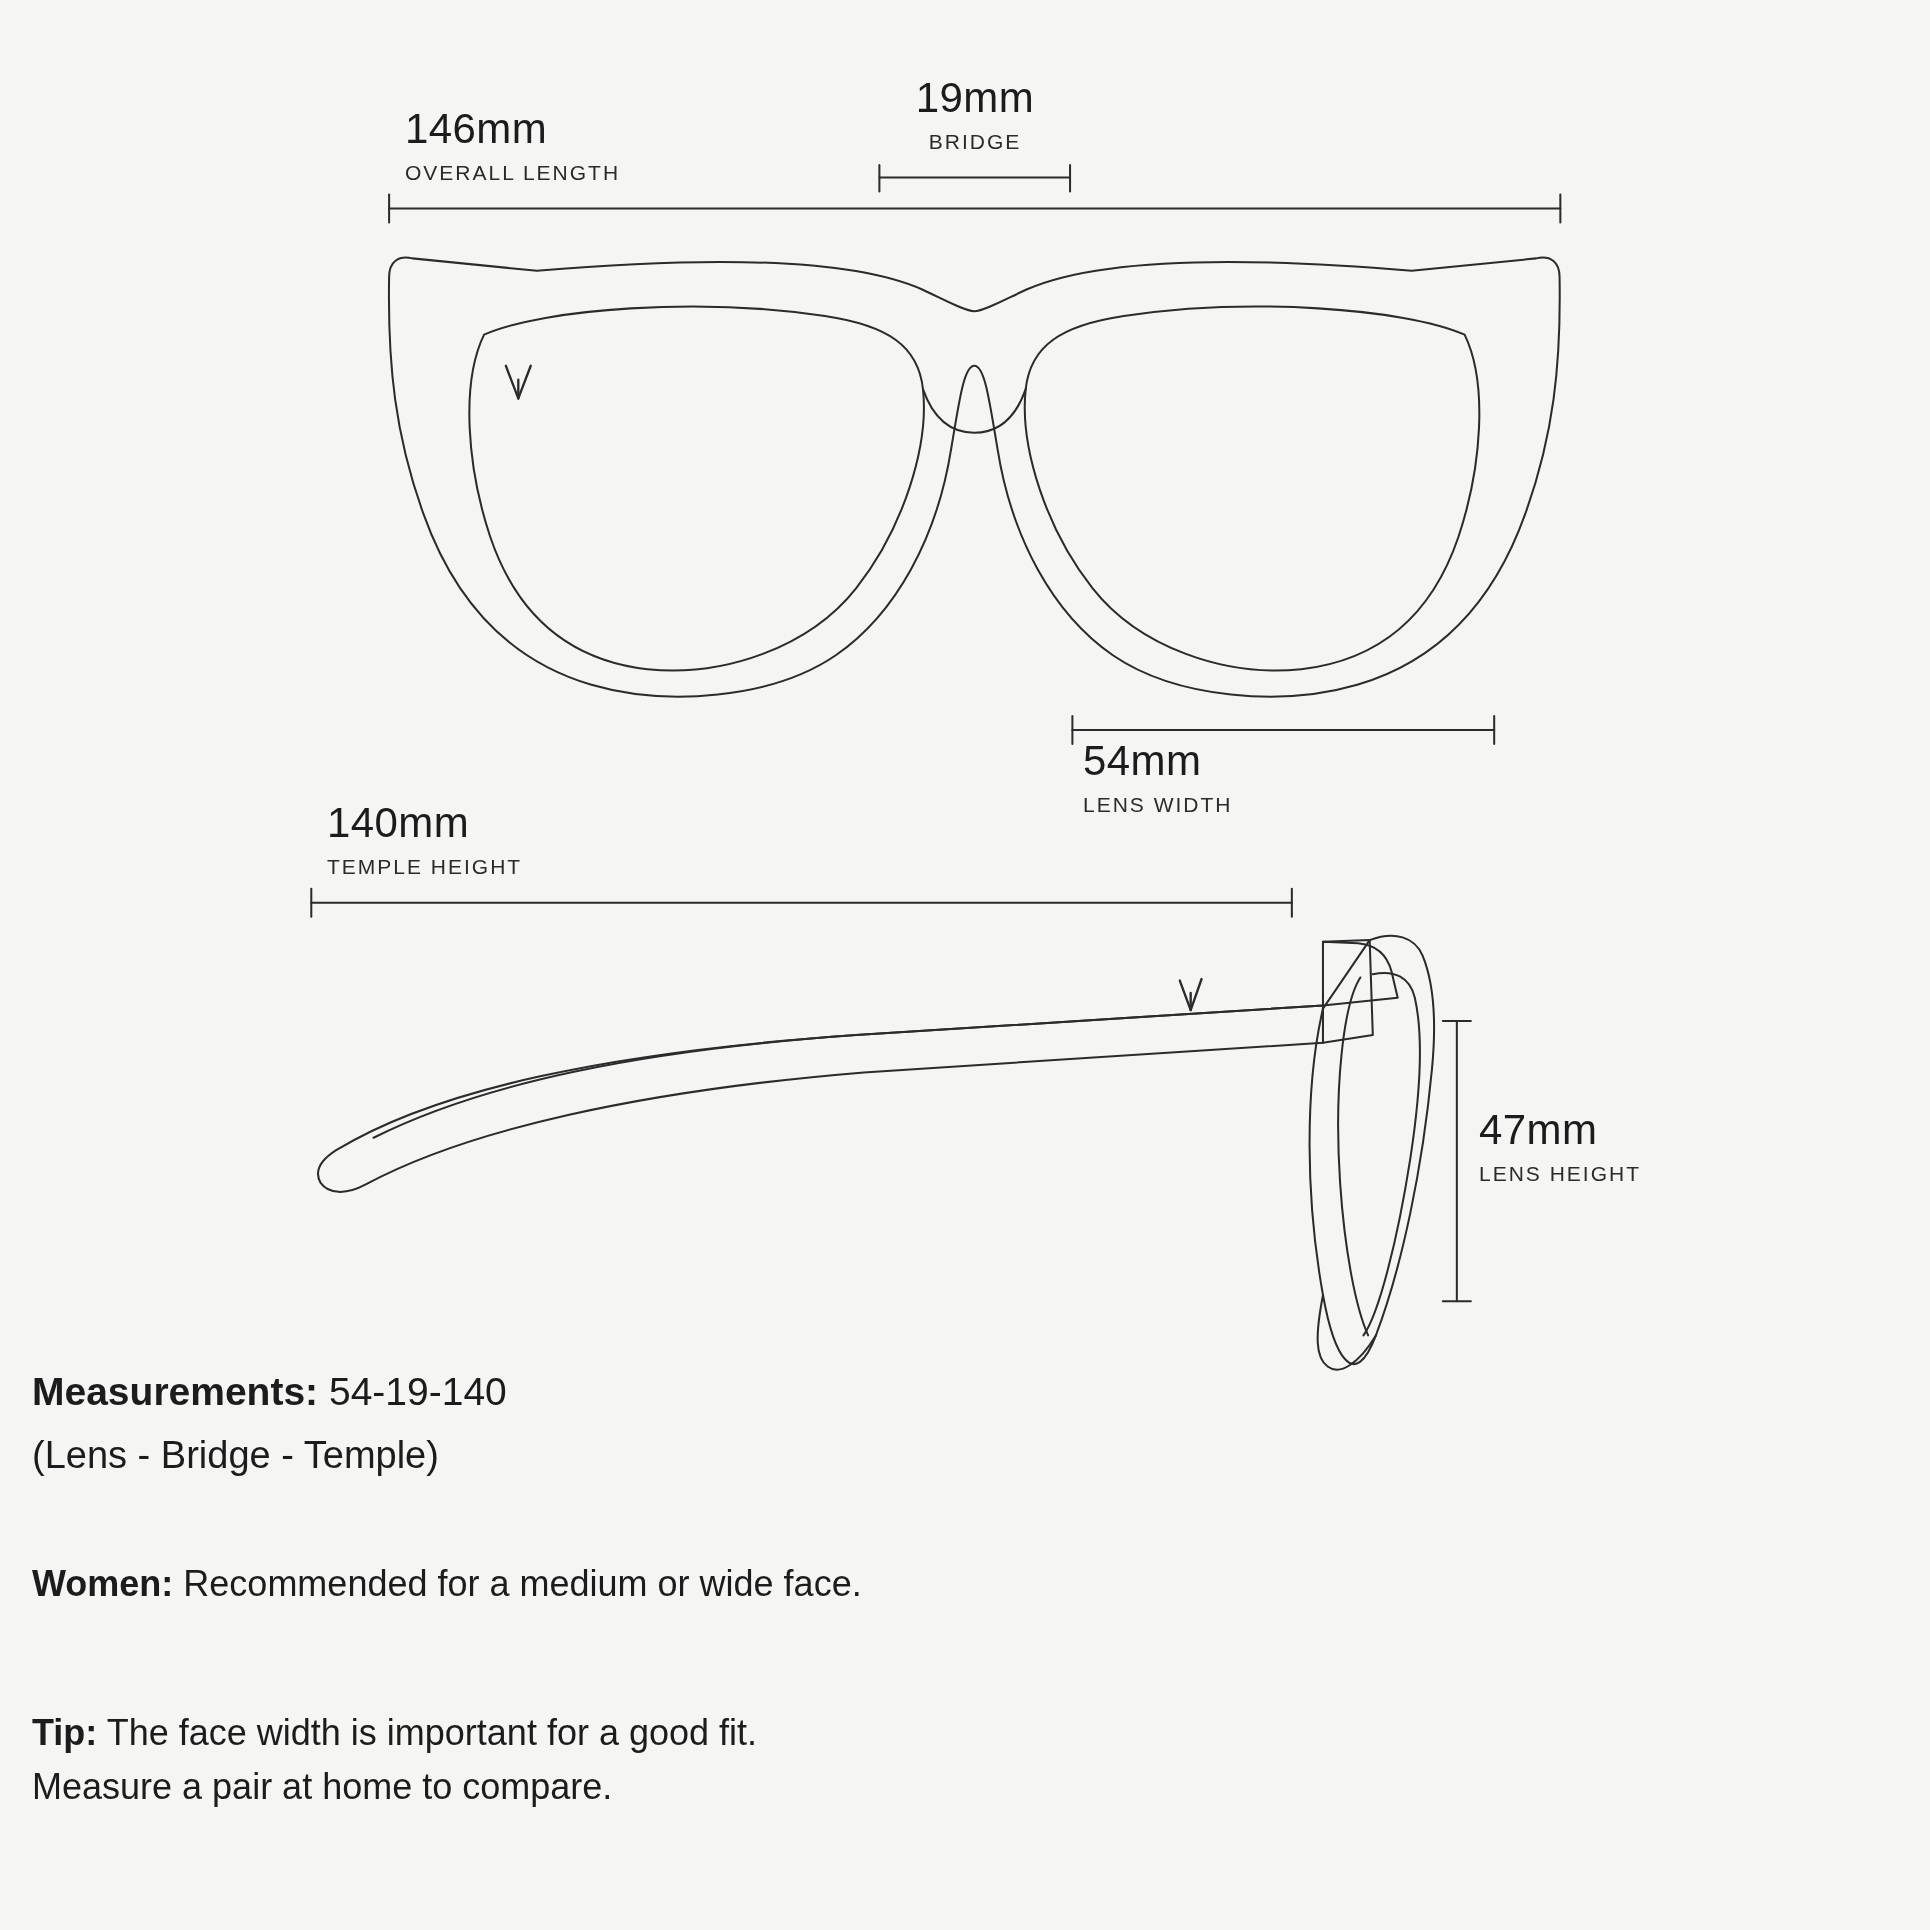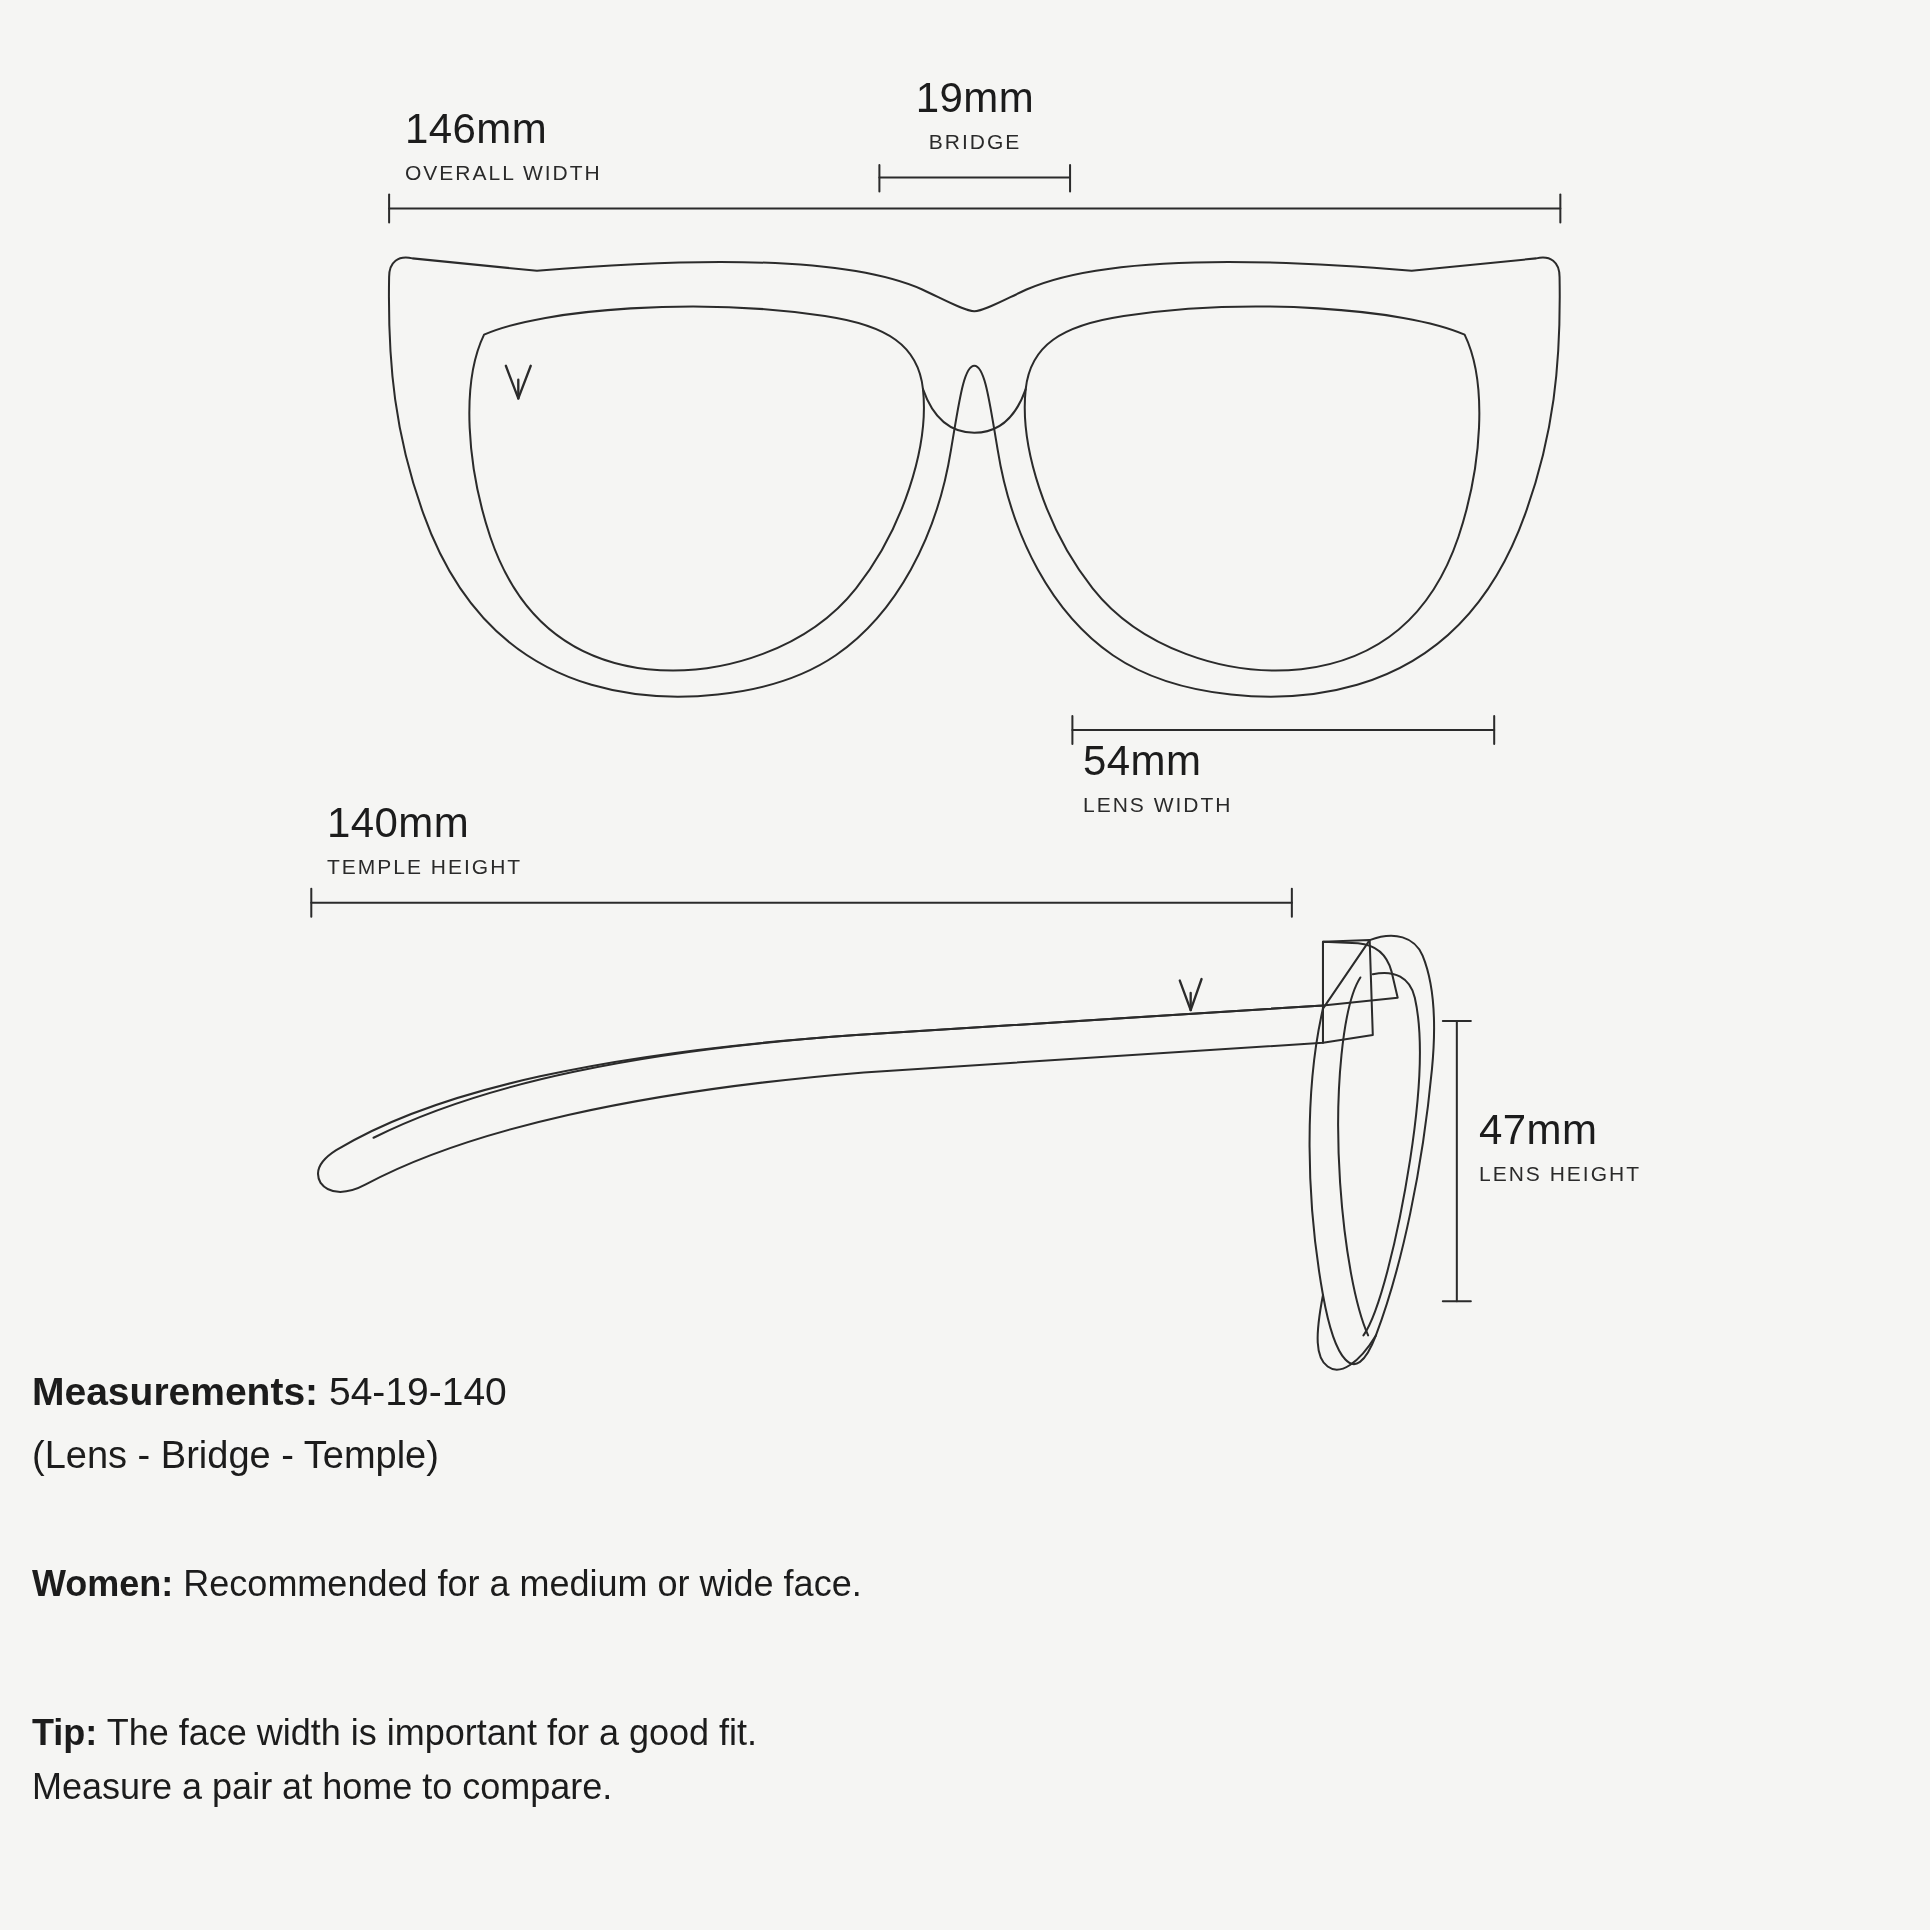--- a/index.html
+++ b/index.html
@@ -207,21 +207,21 @@
         <line x1="1872" y1="1312" x2="1872" y2="1672"></line>
         <line x1="1854" y1="1312" x2="1890" y2="1312"></line>
         <line x1="1854" y1="1672" x2="1890" y2="1672"></line>
       </g>
 
     </g>
   </svg>
 
   <div class="dim-label left-align" style="left:405px; top:106px;">
     <div class="dim-value">146mm</div>
-    <div class="dim-name">OVERALL WIDTH</div>
+    <div class="dim-name">OVERALL LENGTH</div>
   </div>
 
   <div class="dim-label" style="left:829px; top:75px; width:292px;">
     <div class="dim-value">19mm</div>
     <div class="dim-name">BRIDGE</div>
   </div>
 
   <div class="dim-label left-align" style="left:1083px; top:738px;">
     <div class="dim-value">54mm</div>
     <div class="dim-name">LENS WIDTH</div>

